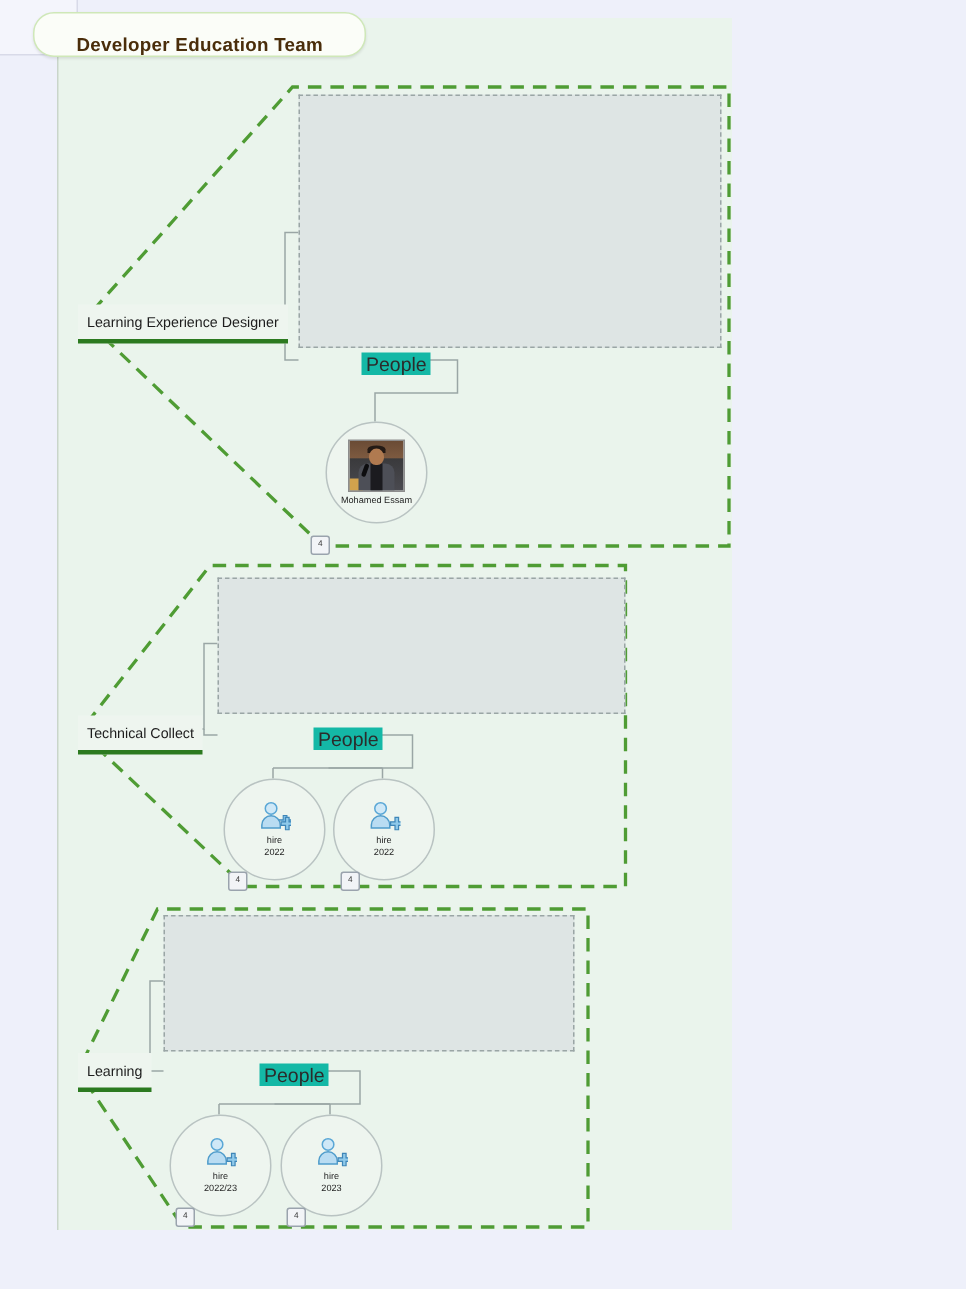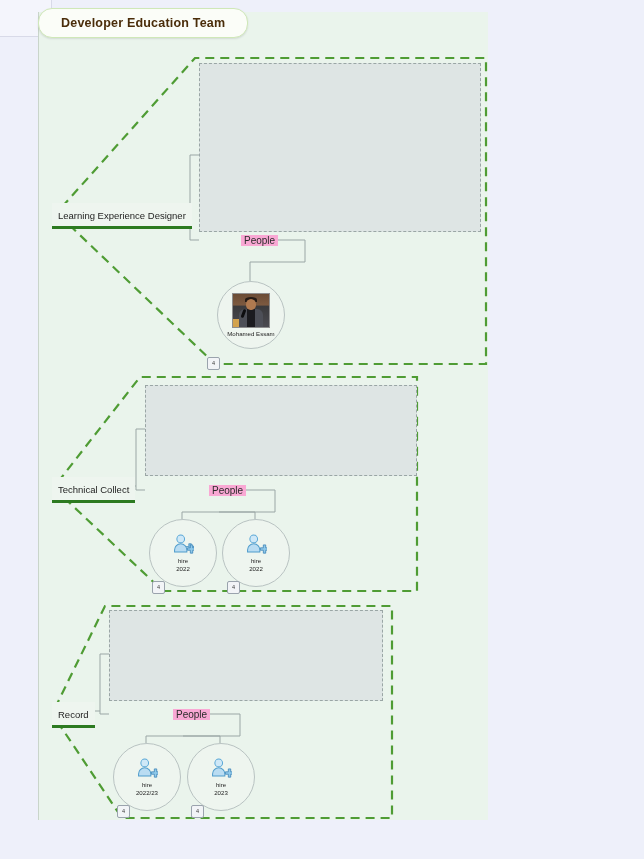--- a/index.html
+++ b/index.html
@@ -34,26 +34,26 @@
     top: 12px;
     width: 449px;
     height: 808px;
     background: #eaf4ec;
     border-left: 1px solid #c9d5ca;
   }
 
   
   .title-pill {
     position: absolute;
-    left: 38px;
+    left: 22px;
     top: 8px;
     height: 28px;
-    padding: 0 22px;
+    padding: 0 28px;
     display: flex;
-    align-items: center;
+    align-items: flex-end;
     background: #fbfdf8;
     border: 1.5px solid #cfe8b8;
     border-radius: 14px;
     box-shadow: 0 1px 2px rgba(0,0,0,0.10);
     z-index: 20;
   }
   .title-pill .t {
     font-size: 12.5px;
     font-weight: bold;
     color: #4a2d0a;
@@ -105,24 +105,24 @@
     position: absolute;
     font-size: 6.2px;
     color: #222;
     line-height: 1.35;
     width: 185px;
   }
 
   
   .people-label {
     position: absolute;
-    font-size: 10px;
+    font-size: 13px;
     color: #2b2b2b;
     white-space: nowrap;
-    background: #f9a8d4;
+    background: #14b8a6;
     padding: 0 3px;
     z-index: 7;
   }
 
   
   .conn {
     position: absolute;
     left: 0; top: 0;
     z-index: 2;
     pointer-events: none;
@@ -376,21 +376,21 @@
 2022</div>
   </div>
   <div class="badge" style="left:227px; top:581px;">
     <span class="bg-num">4</span>
   </div>
 </div>
 
 <div class="role-section">
 
   <div class="role-label" style="left:52px; top:702px;">
-    <span class="rl-text">Record</span>
+    <span class="rl-text">Learning</span>
   </div>
 
   <div class="resp-box" style="left:109px; top:610px; width:272px; height:89px;"></div>
 
   <div class="resp-title" style="left:117px; top:650px;">Responsibilities</div>
 
   <div class="resp-item" style="left:201px; top:618px;">Design and deliver training (on-site and online)</div>
   <div class="resp-item" style="left:201px; top:640px;">Record videos courses fro Academy and other platforms</div>
   <div class="resp-item" style="left:201px; top:661px;">Collect feedback from trainees and bring it to respective teams</div>
   <div class="resp-item" style="left:201px; top:683px;">Collaborate with and support solution engineering team</div>

